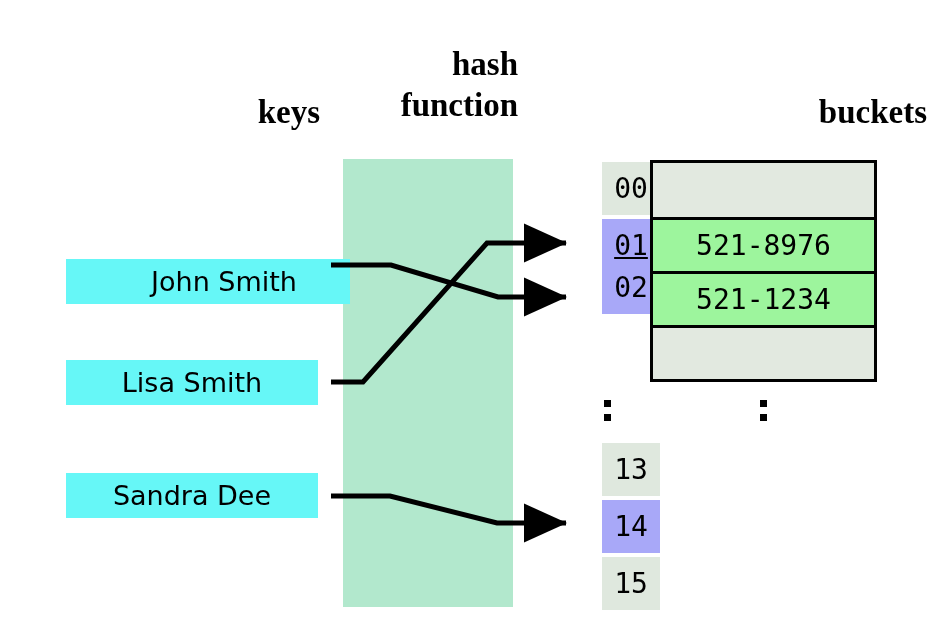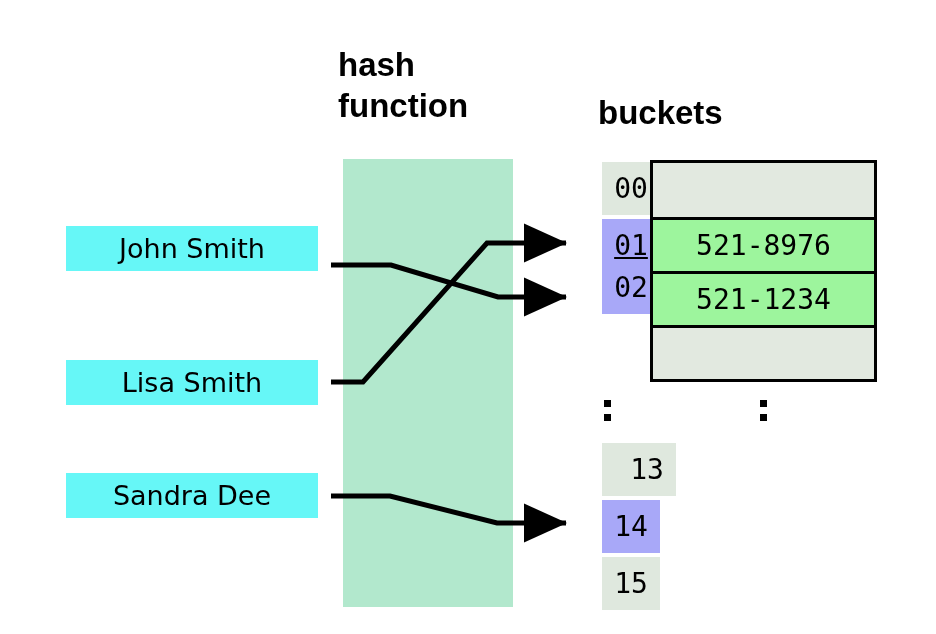--- a/index.html
+++ b/index.html
@@ -14,31 +14,31 @@
     position: relative;
     width: 936px;
     height: 634px;
     background: #ffffff;
     overflow: hidden;
   }
 
   
   .heading {
     position: absolute;
-    font-family: Liberation Sans, sans-serif;
+    font-family: Liberation Serif, serif;
     font-weight: bold;
     font-size: 33px;
     color: #000000;
-    text-align: left;
+    text-align: right;
     line-height: 41px;
     white-space: pre;
   }
   #heading-keys   { left: 60px;  top: 92px;  width: 260px; }
   #heading-hash   { left: 338px; top: 44px;  width: 180px; }
-  #heading-buckets{ left: 598px; top: 92px;  width: 270px; }
+  #heading-buckets{ left: 657px; top: 92px;  width: 270px; }
 
   
   #hash-band {
     position: absolute;
     left: 343px;
     top: 159px;
     width: 170px;
     height: 448px;
     background: #b2e8cd;
   }
@@ -50,21 +50,21 @@
     width: 252px;
     height: 45px;
     background: #66f7f7;
     color: #000000;
     font-family: "DejaVu Sans", sans-serif;
     font-size: 27px;
     line-height: 45px;
     text-align: center;
     white-space: pre;
   }
-  #key-box-0 { top: 226px; }
+  #key-box-0 { top: 259px; padding-left: 32px; }
   #key-box-1 { top: 360px; }
   #key-box-2 { top: 473px; }
 
   
   #arrow-layer {
     position: absolute;
     left: 0;
     top: 0;
     width: 936px;
     height: 634px;
@@ -125,20 +125,21 @@
   }
   .vdots span:last-child { margin-bottom: 0; }
   #vdots-index   { left: 601px; top: 400px; }
   #vdots-buckets { left: 757px; top: 400px; }
 </style>
 </head>
 <body>
 
 <div id="canvas">
 
+  <div class="heading" id="heading-keys">keys</div>
 
   <div class="heading" id="heading-hash">hash
 function</div>
 
   <div class="heading" id="heading-buckets">buckets</div>
 
   <div id="hash-band"></div>
 
   <div class="key-box" id="key-box-0">John Smith</div>
 
@@ -157,21 +158,21 @@
 
     <polyline points="331,382 363,382 487,243 566,243" fill="none" stroke="#000000" stroke-width="5" stroke-linejoin="miter" stroke-linecap="butt" marker-end="url(#ah)"></polyline>
 
     <polyline points="331,496 390,496 497,523 566,523" fill="none" stroke="#000000" stroke-width="5" stroke-linejoin="miter" stroke-linecap="butt" marker-end="url(#ah)"></polyline>
   </svg>
 
   <div class="index-cell empty" style="top:162px;">00</div>
   <div class="index-cell filled" style="top:219px;text-decoration:underline;">01</div>
   <div class="index-cell filled" style="top:261px;">02</div>
 
-  <div class="index-cell empty" style="top:443px;padding-left:16px;">13</div>
+  <div class="index-cell empty" style="top:443px;">13</div>
   <div class="index-cell filled" style="top:500px;">14</div>
   <div class="index-cell empty" style="top:557px;">15</div>
 
   <div class="bucket-group" style="top:160px;">
     <div class="bucket-row"></div>
     <div class="bucket-row filled">521-8976</div>
     <div class="bucket-row filled">521-1234</div>
     <div class="bucket-row"></div>
   </div>
 

